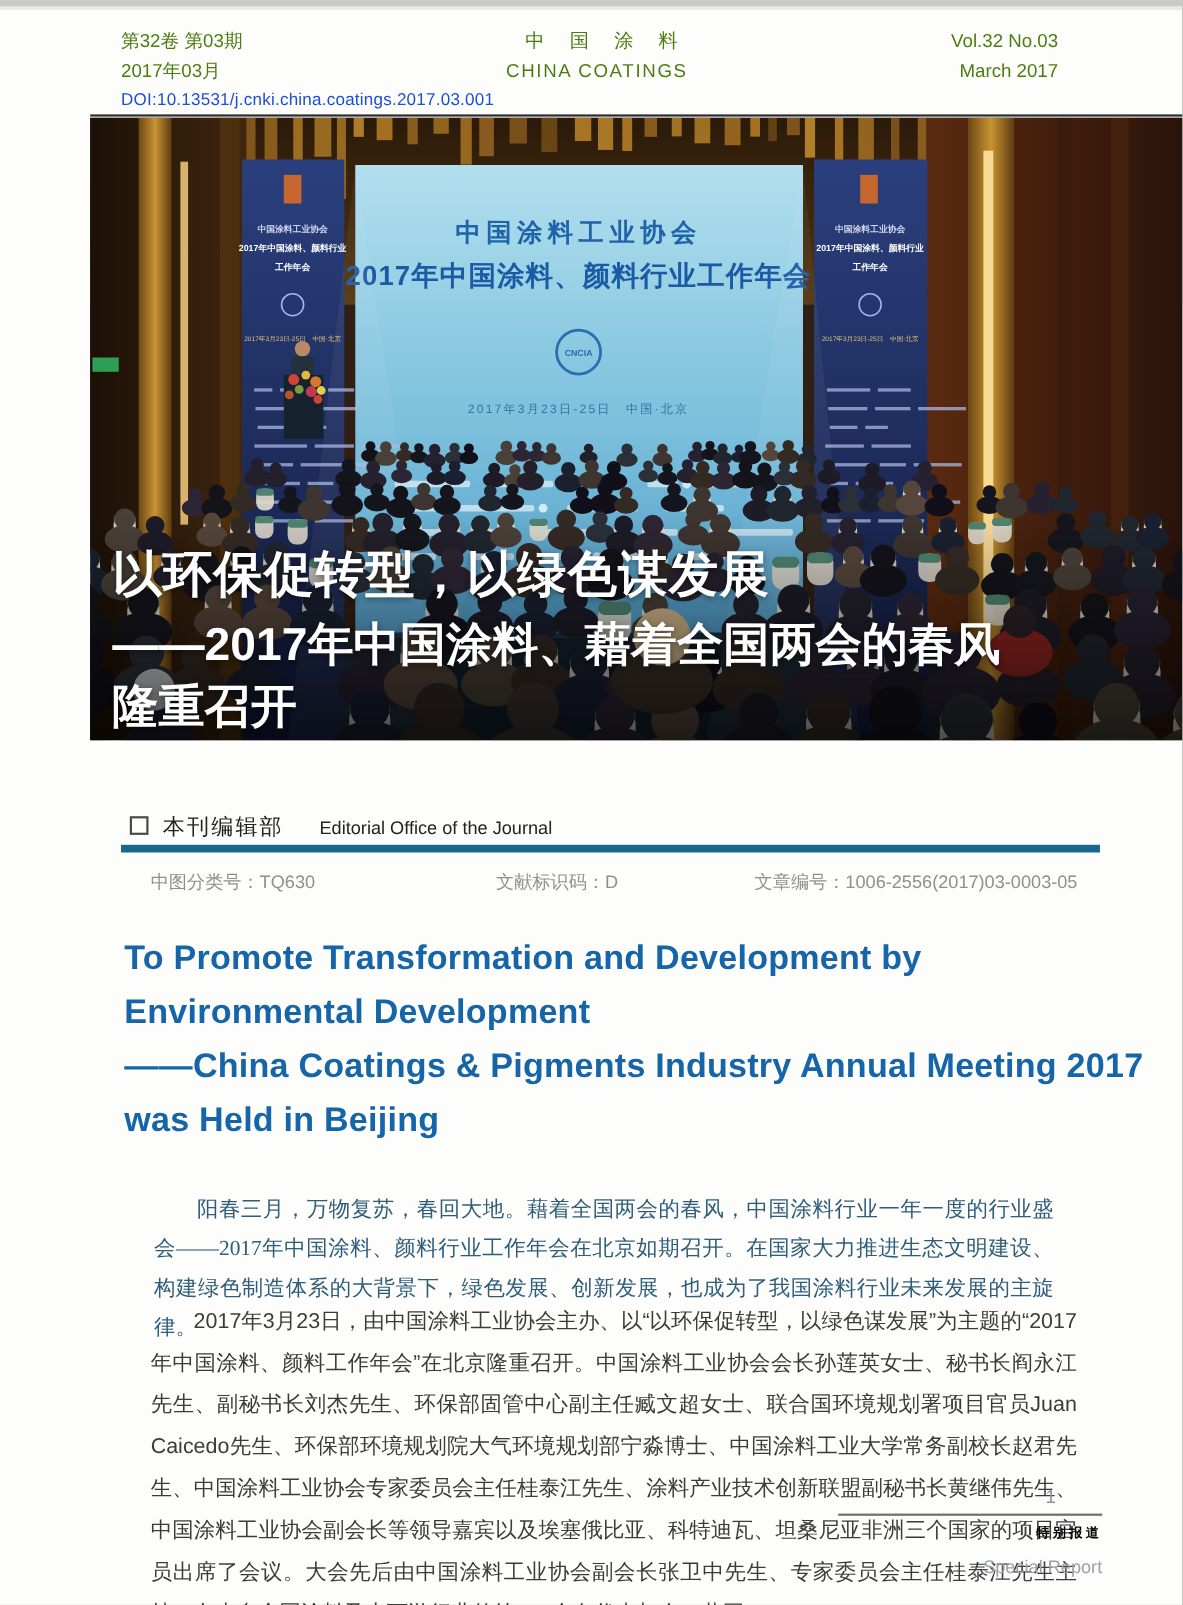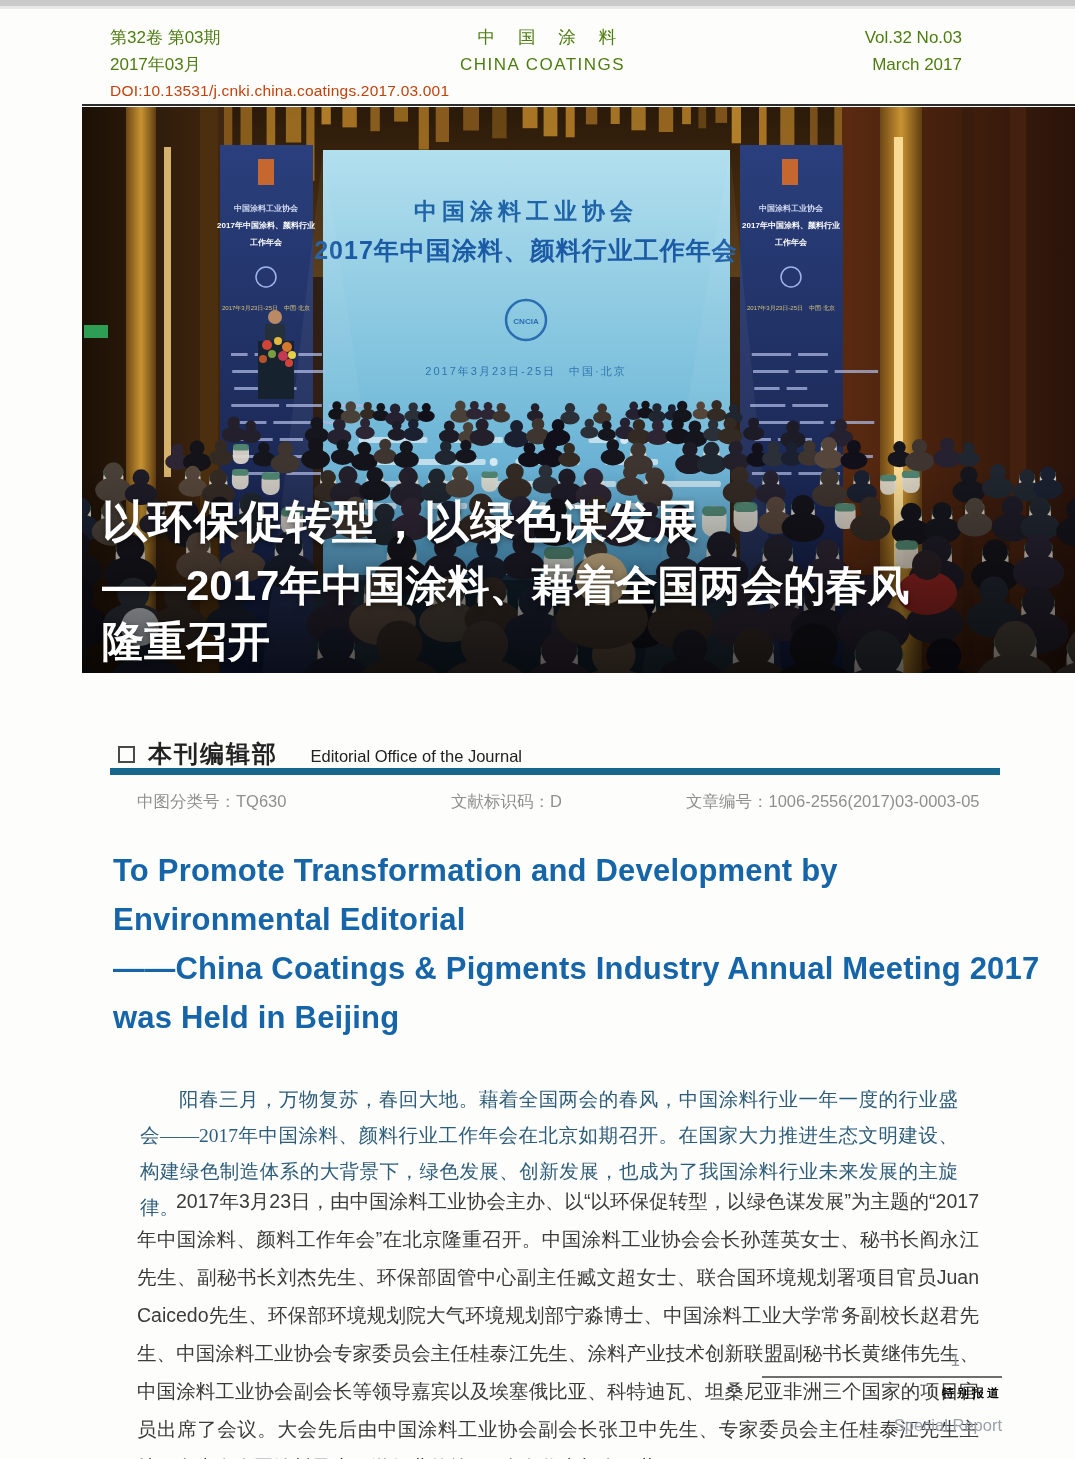--- a/index.html
+++ b/index.html
@@ -8,36 +8,36 @@
   .scan-top{position:absolute;top:0;left:0;right:0;height:6px;background:#c9c9c9;}
   .scan-top2{position:absolute;top:6px;left:0;right:0;height:3px;background:#e8e8e8;}
 
   
   .jheader{position:absolute;top:24px;left:110px;width:852px;}
   .hrow{display:flex;justify-content:space-between;color:#4d7c0f;font-size:17px;line-height:27px;}
   .hcenter{text-align:right;}
   .jcn{letter-spacing:9px;font-size:17.5px;}
   .jen{letter-spacing:1.5px;}
   .hright{text-align:right;}
-  .doi{margin-top:4px;color:#c2410c;font-size:15.5px;letter-spacing:.2px;}
+  .doi{margin-top:4px;color:#1d4ed8;font-size:15.5px;letter-spacing:.2px;}
   .rule{position:absolute;top:104px;left:82px;right:0;height:2px;background:#2c2c2c;}
 
   
   .photo{position:absolute;top:107px;left:82px;width:993px;height:566px;overflow:hidden;background:#241408;}
   .photo svg{display:block;width:100%;height:100%;}
   .overlay-title{position:absolute;left:20px;top:390px;color:#fff;line-height:1.12;
                  text-shadow:0 2px 6px rgba(0,0,0,.45);white-space:nowrap;}
   .ot1{font-size:45px;font-weight:900;letter-spacing:1px;}
   .ot2{font-size:42px;font-weight:900;margin-top:15px;}
   .ot3{font-size:42px;font-weight:900;margin-top:9px;}
 
   
   .byline{position:absolute;top:738px;left:118px;color:#222;}
   .checkbox{display:inline-block;width:13px;height:13px;border:2px solid #4a4a4a;vertical-align:-1px;margin-right:13px;}
-  .author-cn{font-size:24px;font-weight:700;letter-spacing:2px;}
+  .author-cn{font-size:20px;font-weight:400;letter-spacing:2px;}
   .author-en{margin-left:28px;font-size:16.5px;font-weight:400;}
 
   .blue-divider{position:absolute;top:768px;left:110px;width:890px;height:7px;background:var(--divider_blue,#16688f);}
   .meta-row{position:absolute;top:791px;left:137px;width:850px;display:flex;color:#8f8f8f;font-size:16.5px;}
   .meta-row span:nth-child(1){width:300px;}
   .meta-row span:nth-child(2){width:235px;margin-left:14px;}
 
   .title-en{position:absolute;top:846px;left:113px;width:900px;margin:0;color:var(--accent_blue,#1565a8);
             font-size:31px;font-weight:700;line-height:49px;letter-spacing:.2px;}
   .tl{display:block;white-space:nowrap;}
@@ -829,21 +829,21 @@
   <div class="blue-divider"></div>
 
   <div class="meta-row">
     <span>中图分类号：TQ630</span>
     <span>文献标识码：D</span>
     <span>文章编号：1006-2556(2017)03-0003-05</span>
   </div>
 
   <h1 class="title-en">
     <span class="tl">To Promote Transformation and Development by</span>
-    <span class="tl">Environmental Editorial</span>
+    <span class="tl">Environmental Development</span>
     <span class="tl sub">——China Coatings &amp; Pigments Industry Annual Meeting 2017</span>
     <span class="tl">was Held in Beijing</span>
   </h1>
 
   <p class="abstract">阳春三月，万物复苏，春回大地。藉着全国两会的春风，中国涂料行业一年一度的行业盛会——2017年中国涂料、颜料行业工作年会在北京如期召开。在国家大力推进生态文明建设、构建绿色制造体系的大背景下，绿色发展、创新发展，也成为了我国涂料行业未来发展的主旋律。</p>
   <p class="body-text">2017年3月23日，由中国涂料工业协会主办、以“以环保促转型，以绿色谋发展”为主题的“2017年中国涂料、颜料工作年会”在北京隆重召开。中国涂料工业协会会长孙莲英女士、秘书长阎永江先生、副秘书长刘杰先生、环保部固管中心副主任臧文超女士、联合国环境规划署项目官员Juan Caicedo先生、环保部环境规划院大气环境规划部宁淼博士、中国涂料工业大学常务副校长赵君先生、中国涂料工业协会专家委员会主任桂泰江先生、涂料产业技术创新联盟副秘书长黄继伟先生、中国涂料工业协会副会长等领导嘉宾以及埃塞俄比亚、科特迪瓦、坦桑尼亚非洲三个国家的项目官员出席了会议。大会先后由中国涂料工业协会副会长张卫中先生、专家委员会主任桂泰江先生主持。有来自全国涂料及上下游行业的约370余名代表与会，共同</p>
 
   <footer class="jfooter">
     <div class="pageno">1</div>
     <div class="footer-line"></div>

